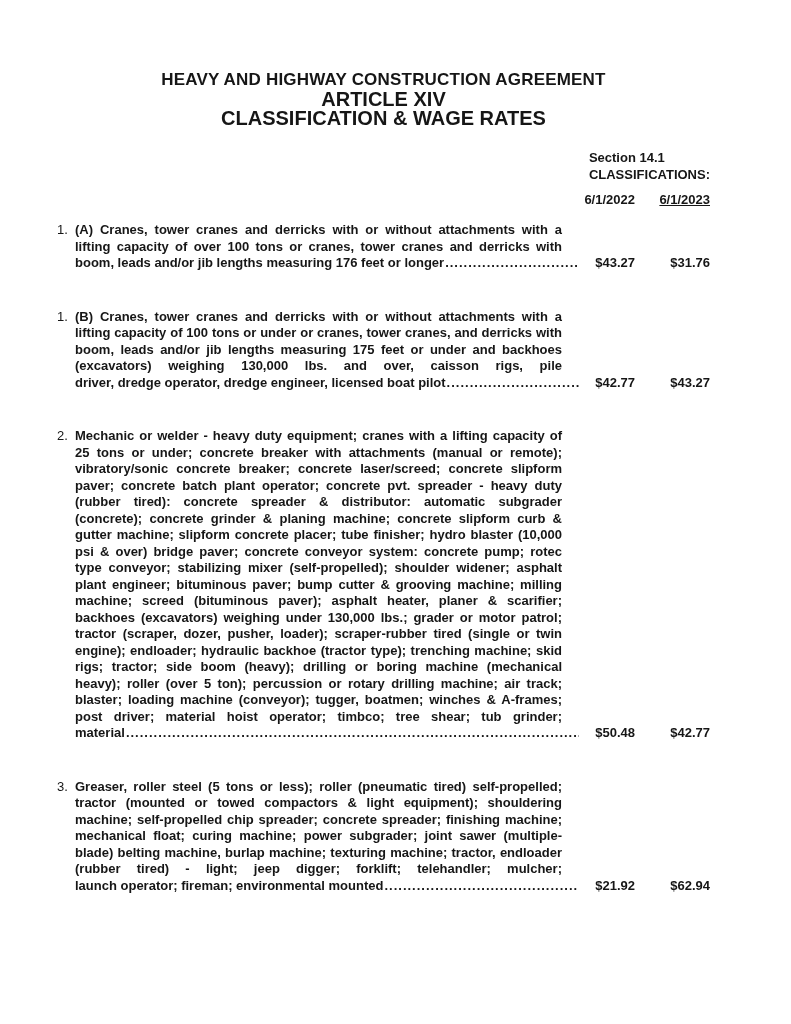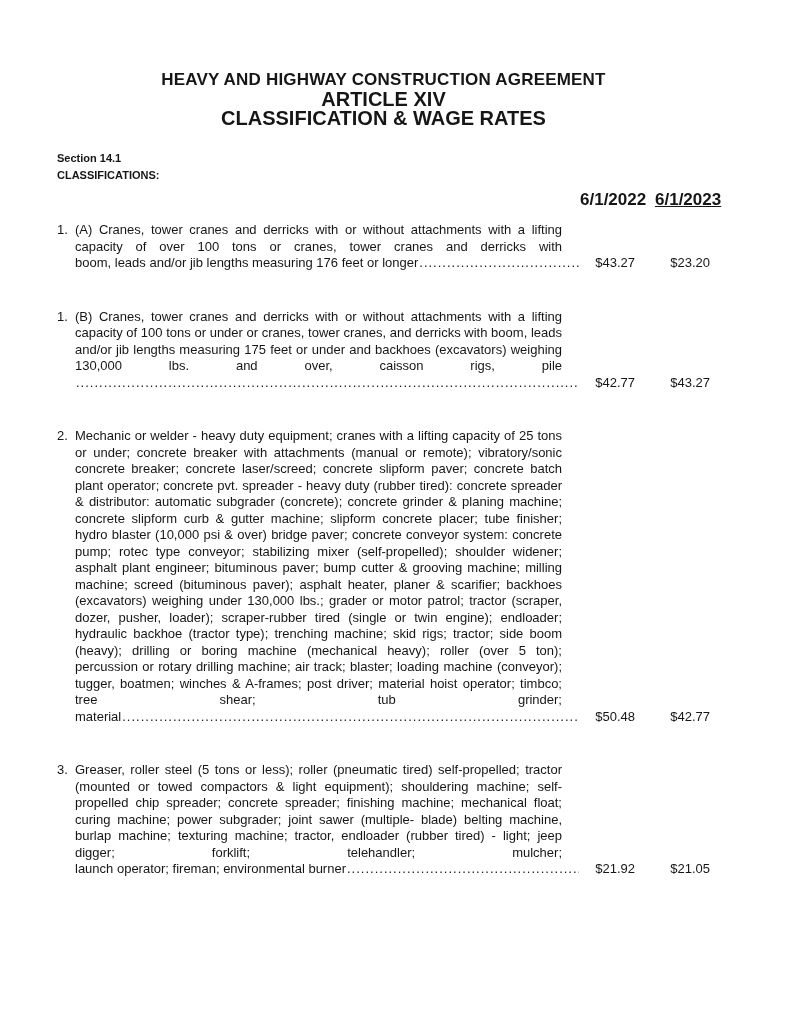--- a/index.html
+++ b/index.html
@@ -32,37 +32,37 @@
     letter-spacing: 0.2px;
   }
   .doc-subtitle {
     font-size: 20px;
     font-weight: 700;
     line-height: 19px;
   }
   
   .section-row {
     display: flex;
-    justify-content: space-between;
+    justify-content: flex-end;
     margin-top: 22px;
     font-weight: 700;
-    font-size: 11px;
+    font-size: 13px;
     line-height: 16.5px;
   }
   .wage-header {
     width: 130px;
     text-align: center;
   }
   
   .dates-row {
     display: flex;
     justify-content: flex-end;
     margin-top: 10px;
     font-weight: 700;
-    font-size: 17px;
+    font-size: 13px;
     line-height: 14px;
   }
   .dates-row .col {
     width: 55px;
     text-align: right;
   }
   .dates-row .col + .col {
     margin-left: 20px;
     text-decoration: underline;
   }
@@ -76,20 +76,21 @@
     font-size: 13px;
     line-height: 16.5px;
   }
   .item .num {
     width: 18px;
     flex: none;
   }
   .item .body {
     flex: 1;
     min-width: 0;
+    font-weight: bold;
   }
   .para {
     width: 487px;
     text-align: justify;
     text-align-last: justify;
   }
   .last-line {
     display: flex;
     align-items: flex-end;
     width: 100%;
@@ -143,29 +144,30 @@
 
   <main id="items">
       <div class="item">
         <div class="num">1.</div>
         <div class="body">
           <div class="para">(A) Cranes, tower cranes and derricks with or without attachments with a lifting capacity of over 100 tons or cranes, tower cranes and derricks with</div>
           <div class="last-line">
             <span class="last-text">boom, leads and/or jib lengths measuring 176 feet or longer</span>
             <span class="dots"></span>
             <span class="rate">$43.27</span>
-            <span class="rate">$23.20</span>
+            <span class="rate">$31.76</span>
           </div>
         </div>
       </div>
       <div class="item">
         <div class="num">1.</div>
         <div class="body">
           <div class="para">(B) Cranes, tower cranes and derricks with or without attachments with a lifting capacity of 100 tons or under or cranes, tower cranes, and derricks with boom, leads and/or jib lengths measuring 175 feet or under and backhoes (excavators) weighing 130,000 lbs. and over, caisson rigs, pile</div>
           <div class="last-line">
+            <span class="last-text">driver, dredge operator, dredge engineer, licensed boat pilot</span>
             <span class="dots"></span>
             <span class="rate">$42.77</span>
             <span class="rate">$43.27</span>
           </div>
         </div>
       </div>
       <div class="item">
         <div class="num">2.</div>
         <div class="body">
           <div class="para">Mechanic or welder - heavy duty equipment; cranes with a lifting capacity of 25 tons or under; concrete breaker with attachments (manual or remote); vibratory/sonic concrete breaker; concrete laser/screed; concrete slipform paver; concrete batch plant operator; concrete pvt. spreader - heavy duty (rubber tired): concrete spreader &amp; distributor: automatic subgrader (concrete); concrete grinder &amp; planing machine; concrete slipform curb &amp; gutter machine; slipform concrete placer; tube finisher; hydro blaster (10,000 psi &amp; over) bridge paver; concrete conveyor system: concrete pump; rotec type conveyor; stabilizing mixer (self-propelled); shoulder widener; asphalt plant engineer; bituminous paver; bump cutter &amp; grooving machine; milling machine; screed (bituminous paver); asphalt heater, planer &amp; scarifier; backhoes (excavators) weighing under 130,000 lbs.; grader or motor patrol; tractor (scraper, dozer, pusher, loader); scraper-rubber tired (single or twin engine); endloader; hydraulic backhoe (tractor type); trenching machine; skid rigs; tractor; side boom (heavy); drilling or boring machine (mechanical heavy); roller (over 5 ton); percussion or rotary drilling machine; air track; blaster; loading machine (conveyor); tugger, boatmen; winches &amp; A-frames; post driver; material hoist operator; timbco; tree shear; tub grinder;</div>
@@ -175,22 +177,22 @@
             <span class="rate">$50.48</span>
             <span class="rate">$42.77</span>
           </div>
         </div>
       </div>
       <div class="item">
         <div class="num">3.</div>
         <div class="body">
           <div class="para">Greaser, roller steel (5 tons or less); roller (pneumatic tired) self-propelled; tractor (mounted or towed compactors &amp; light equipment); shouldering machine; self-propelled chip spreader; concrete spreader; finishing machine; mechanical float; curing machine; power subgrader; joint sawer (multiple- blade) belting machine, burlap machine; texturing machine; tractor, endloader (rubber tired) - light; jeep digger; forklift; telehandler; mulcher;</div>
           <div class="last-line">
-            <span class="last-text">launch operator; fireman; environmental burner</span>
+            <span class="last-text">launch operator; fireman; environmental mounted</span>
             <span class="dots"></span>
             <span class="rate">$21.92</span>
-            <span class="rate">$21.05</span>
+            <span class="rate">$62.94</span>
           </div>
         </div>
       </div>
     </main>
 
 </div>
 
 </body></html>

